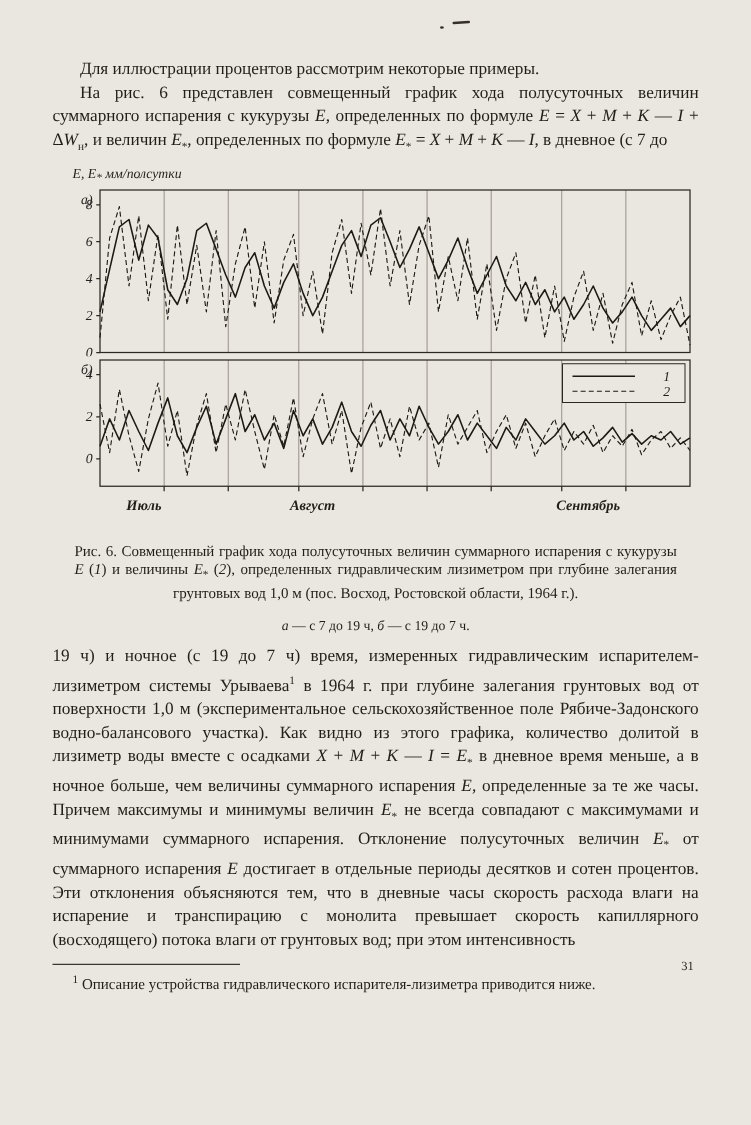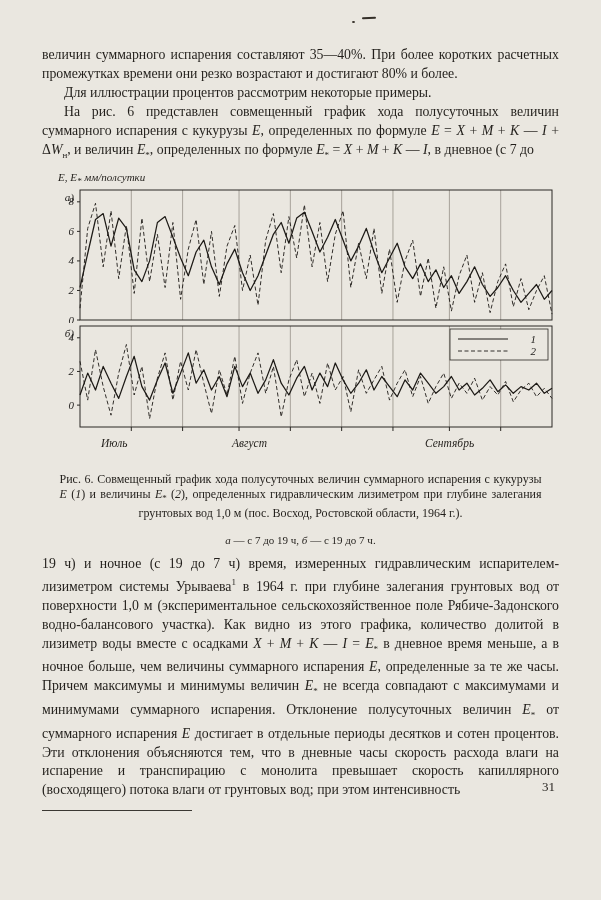--- a/index.html
+++ b/index.html
@@ -15,49 +15,48 @@
   p.indent{text-indent:22px;}
   sub{font-size:9px;}
   sup{font-size:9px;}
 
   
   .figure{width:500px;margin:7px 0 20px 14px;position:relative;}
   .y-axis-label{font-size:11px;font-style:italic;margin:0 0 1px 2px;}
   .chart-panel svg{display:block;}
   svg text{font-family:"Liberation Serif","DejaVu Serif",serif;font-style:italic;font-size:11px;fill:#242220;}
   .month-row{position:relative;height:15px;}
-  .month{position:absolute;top:0;font-style:italic;font-size:11.5px;}
+  .month{position:absolute;top:0;font-style:italic;font-size:11.5px;font-weight:bold;}
   .month-0{left:45px;}
   .month-1{left:176px;}
-  .month-2{left:369px;}
+  .month-2{left:389px;}
 
   .caption{width:482px;margin:8px auto 12px auto;font-size:12px;line-height:14.6px;
     text-align:justify;text-align-last:center;}
   .caption-sub{width:482px;margin:13px auto 0 auto;text-align:center;font-size:11px;}
 
   .main-text{margin-top:9px;}
 
   .footnote-rule{width:150px;border-top:1px solid #3b3833;margin:10px 0 4px 0;}
   .footnote{font-size:12px;line-height:15px;text-indent:16px;text-align:justify;}
 
-  .page-number{position:absolute;right:46px;bottom:16px;font-size:13px;font-family:Liberation Serif, serif;}
+  .page-number{position:absolute;right:46px;bottom:16px;font-size:10px;font-family:Liberation Serif, serif;}
 
   .scan-mark{position:absolute;background:#353029;}
   .mark-dash{left:362px;top:17px;width:14px;height:2px;transform:rotate(-3deg);border-radius:1px;}
   .mark-dot{left:352px;top:21px;width:3px;height:2px;border-radius:50%;}
 </style>
 </head>
 <body>
 
 <div class="scan-mark mark-dash"></div>
 <div class="scan-mark mark-dot"></div>
 
 <div class="page">
 
-  <p class="body">величин суммарного испарения составляют 35—40%. При более коротких расчетных промежутках времени они резко возрастают и достигают 80% и более.</p>
   <p class="body indent">Для иллюстрации процентов рассмотрим некоторые примеры.</p>
   <p class="body indent">На рис. 6 представлен совмещенный график хода полусуточных величин суммарного испарения с кукурузы <i>Е</i>, определенных по формуле <i>Е</i> = <i>Х</i> + <i>М</i> + <i>К</i> — <i>I</i> + Δ<i>W</i><sub>н</sub>, и величин <i>Е</i><sub>*</sub>, определенных по формуле <i>Е</i><sub>*</sub> = <i>Х</i> + <i>М</i> + <i>К</i> — <i>I</i>, в дневное (с 7 до</p>
 
   <div class="figure">
     <div class="y-axis-label"><i>Е</i>, <i>Е</i><sub>*</sub> мм/полсутки</div>
     <div class="chart-panel">
         <svg width="500" height="136" viewBox="0 0 500 136">
           <line x1="75.30434782608695" y1="3" x2="75.30434782608695" y2="133" stroke="#70695f" stroke-width="0.55"></line>
           <line x1="126.6086956521739" y1="3" x2="126.6086956521739" y2="133" stroke="#70695f" stroke-width="0.55"></line>
           <line x1="183.04347826086956" y1="3" x2="183.04347826086956" y2="133" stroke="#70695f" stroke-width="0.55"></line>
@@ -123,15 +122,16 @@
       <span class="month month-2">Сентябрь</span>
     </div>
   </div>
 
   <p class="caption">Рис. 6. Совмещенный график хода полусуточных величин суммарного испарения с кукурузы <i>Е</i> (<i>1</i>) и величины <i>Е</i><sub>*</sub> (<i>2</i>), определенных гидравлическим лизиметром при глубине залегания грунтовых вод 1,0 м (пос. Восход, Ростовской области, 1964 г.).</p>
   <p class="caption-sub"><i>а</i> — с 7 до 19 ч, <i>б</i> — с 19 до 7 ч.</p>
 
   <p class="body main-text">19 ч) и ночное (с 19 до 7 ч) время, измеренных гидравлическим испарителем-лизиметром системы Урываева<sup>1</sup> в 1964 г. при глубине залегания грунтовых вод от поверхности 1,0 м (экспериментальное сельскохозяйственное поле Рябиче-Задонского водно-балансового участка). Как видно из этого графика, количество долитой в лизиметр воды вместе с осадками <i>Х</i> + <i>М</i> + <i>К</i> — <i>I</i> = <i>Е</i><sub>*</sub> в дневное время меньше, а в ночное больше, чем величины суммарного испарения <i>Е</i>, определенные за те же часы. Причем максимумы и минимумы величин <i>Е</i><sub>*</sub> не всегда совпадают с максимумами и минимумами суммарного испарения. Отклонение полусуточных величин <i>Е</i><sub>*</sub> от суммарного испарения <i>Е</i> достигает в отдельные периоды десятков и сотен процентов. Эти отклонения объясняются тем, что в дневные часы скорость расхода влаги на испарение и транспирацию с монолита превышает скорость капиллярного (восходящего) потока влаги от грунтовых вод; при этом интенсивность</p>
 
   <div class="footnote-rule"></div>
+  <p class="footnote"><sup>1</sup> Описание устройства гидравлического испарителя-лизиметра приводится ниже.</p>
 
   <div class="page-number">31</div>
 </div>
 
 </body></html>

